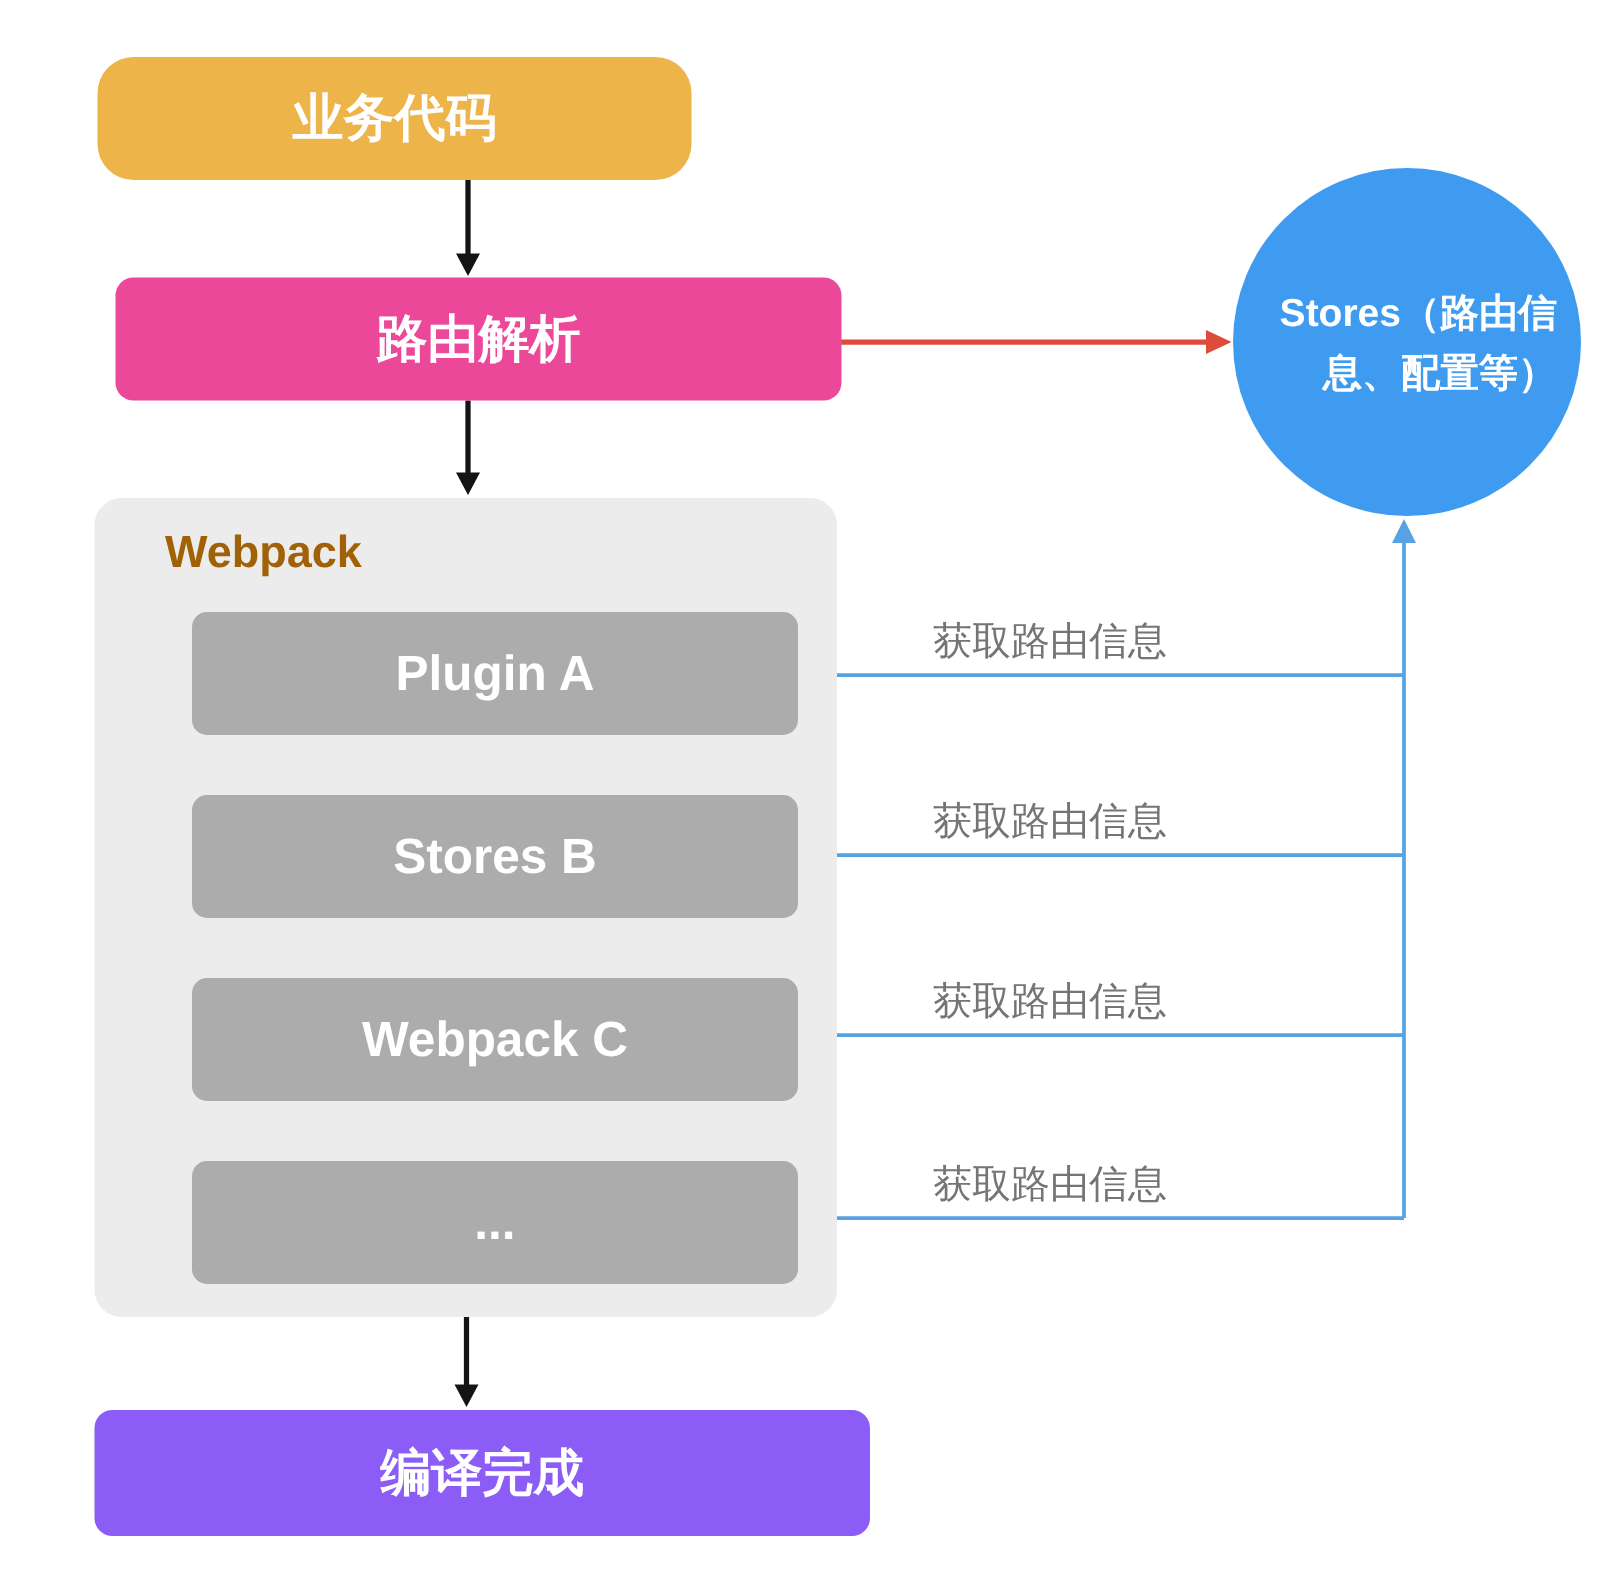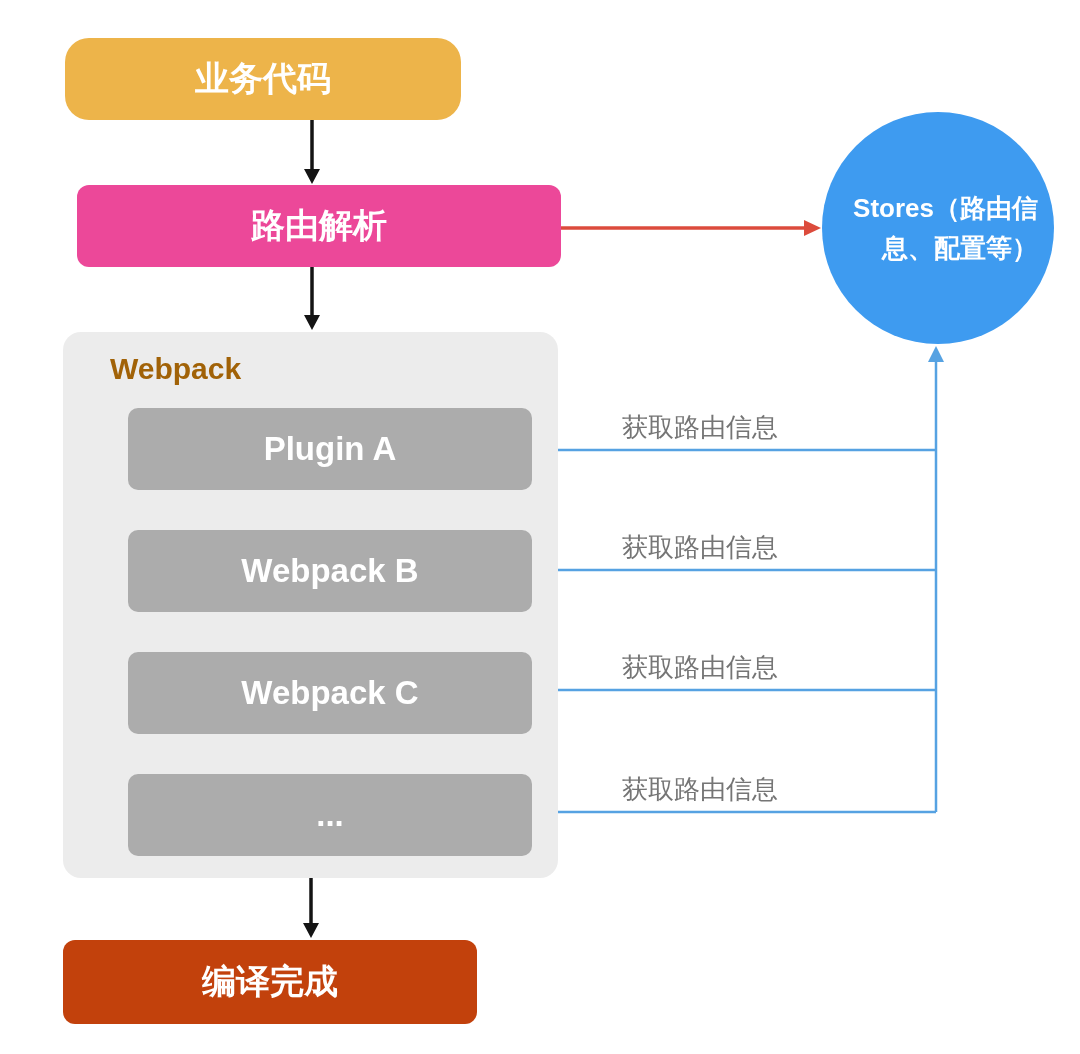--- a/index.html
+++ b/index.html
@@ -43,22 +43,22 @@
   }
   .box-route {
     left: 77px; top: 185px;
     width: 484px; height: 82px;
     background: #ec4899;
     border-radius: 12px;
     font-size: 34px;
   }
   .box-compile {
     left: 63px; top: 940px;
-    width: 414px; height: 84px;
-    background: #c2410c;
+    width: 517px; height: 84px;
+    background: #8b5cf6;
     border-radius: 12px;
     font-size: 34px;
   }
   .circle-stores {
     left: 822px; top: 112px;
     width: 232px; height: 232px;
     background: #3E9BF0;
     border-radius: 50%;
     font-size: 26px;
     line-height: 40px;
@@ -145,21 +145,21 @@
 
   <div class="node box-route">路由解析</div>
 
   <div class="node circle-stores">
     <div class="circle-label">Stores（路由信息、配置等）</div>
   </div>
 
   <div class="webpack-container">
     <div class="webpack-title">Webpack</div>
     <div class="plugin plugin-a">Plugin A</div>
-    <div class="plugin plugin-b">Webpack B</div>
+    <div class="plugin plugin-b">Stores B</div>
     <div class="plugin plugin-c">Webpack C</div>
     <div class="plugin plugin-more">...</div>
   </div>
 
   <div class="node box-compile">编译完成</div>
 
   <div class="edge-label label-fetch-0">获取路由信息</div>
   <div class="edge-label label-fetch-1">获取路由信息</div>
   <div class="edge-label label-fetch-2">获取路由信息</div>
   <div class="edge-label label-fetch-3">获取路由信息</div>

